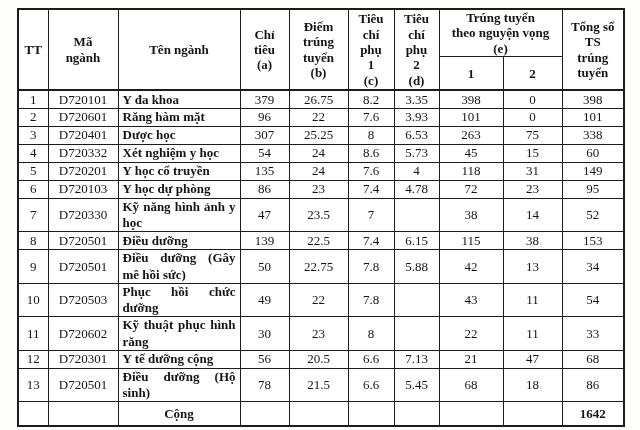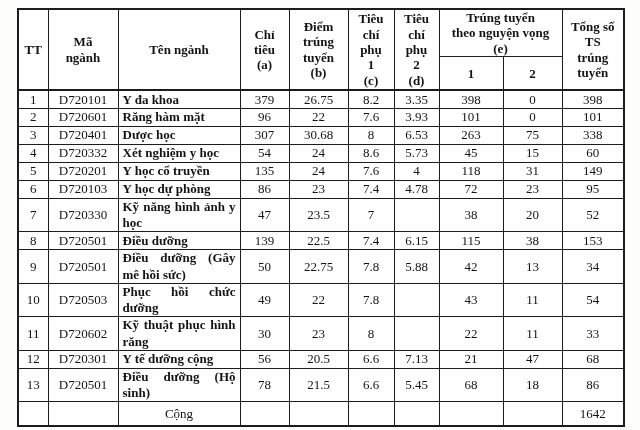--- a/index.html
+++ b/index.html
@@ -38,21 +38,21 @@
     font-size: 13px;
     line-height: 1.25;
     height: 18px;
   }
   td.name {
     text-align: justify;
     padding: 0 4px;
     font-weight: bold;
   }
   tfoot td {
-    font-weight: normal;
+    font-weight: bold;
     height: 24px;
   }
 </style>
 </head>
 <body>
 
 <table>
   <colgroup>
     <col style="width:30px">
     <col style="width:70px">
@@ -124,21 +124,21 @@
         <td>3.93</td>
         <td>101</td>
         <td>0</td>
         <td>101</td>
       </tr>
       <tr>
         <td>3</td>
         <td>D720401</td>
         <td class="name">Dược học</td>
         <td>307</td>
-        <td>30.68</td>
+        <td>25.25</td>
         <td>8</td>
         <td>6.53</td>
         <td>263</td>
         <td>75</td>
         <td>338</td>
       </tr>
       <tr>
         <td>4</td>
         <td>D720332</td>
         <td class="name">Xét nghiệm y học</td>
@@ -176,21 +176,21 @@
       </tr>
       <tr>
         <td>7</td>
         <td>D720330</td>
         <td class="name">Kỹ năng hình ảnh y học</td>
         <td>47</td>
         <td>23.5</td>
         <td>7</td>
         <td></td>
         <td>38</td>
-        <td>20</td>
+        <td>14</td>
         <td>52</td>
       </tr>
       <tr>
         <td>8</td>
         <td>D720501</td>
         <td class="name">Điều dưỡng</td>
         <td>139</td>
         <td>22.5</td>
         <td>7.4</td>
         <td>6.15</td>

